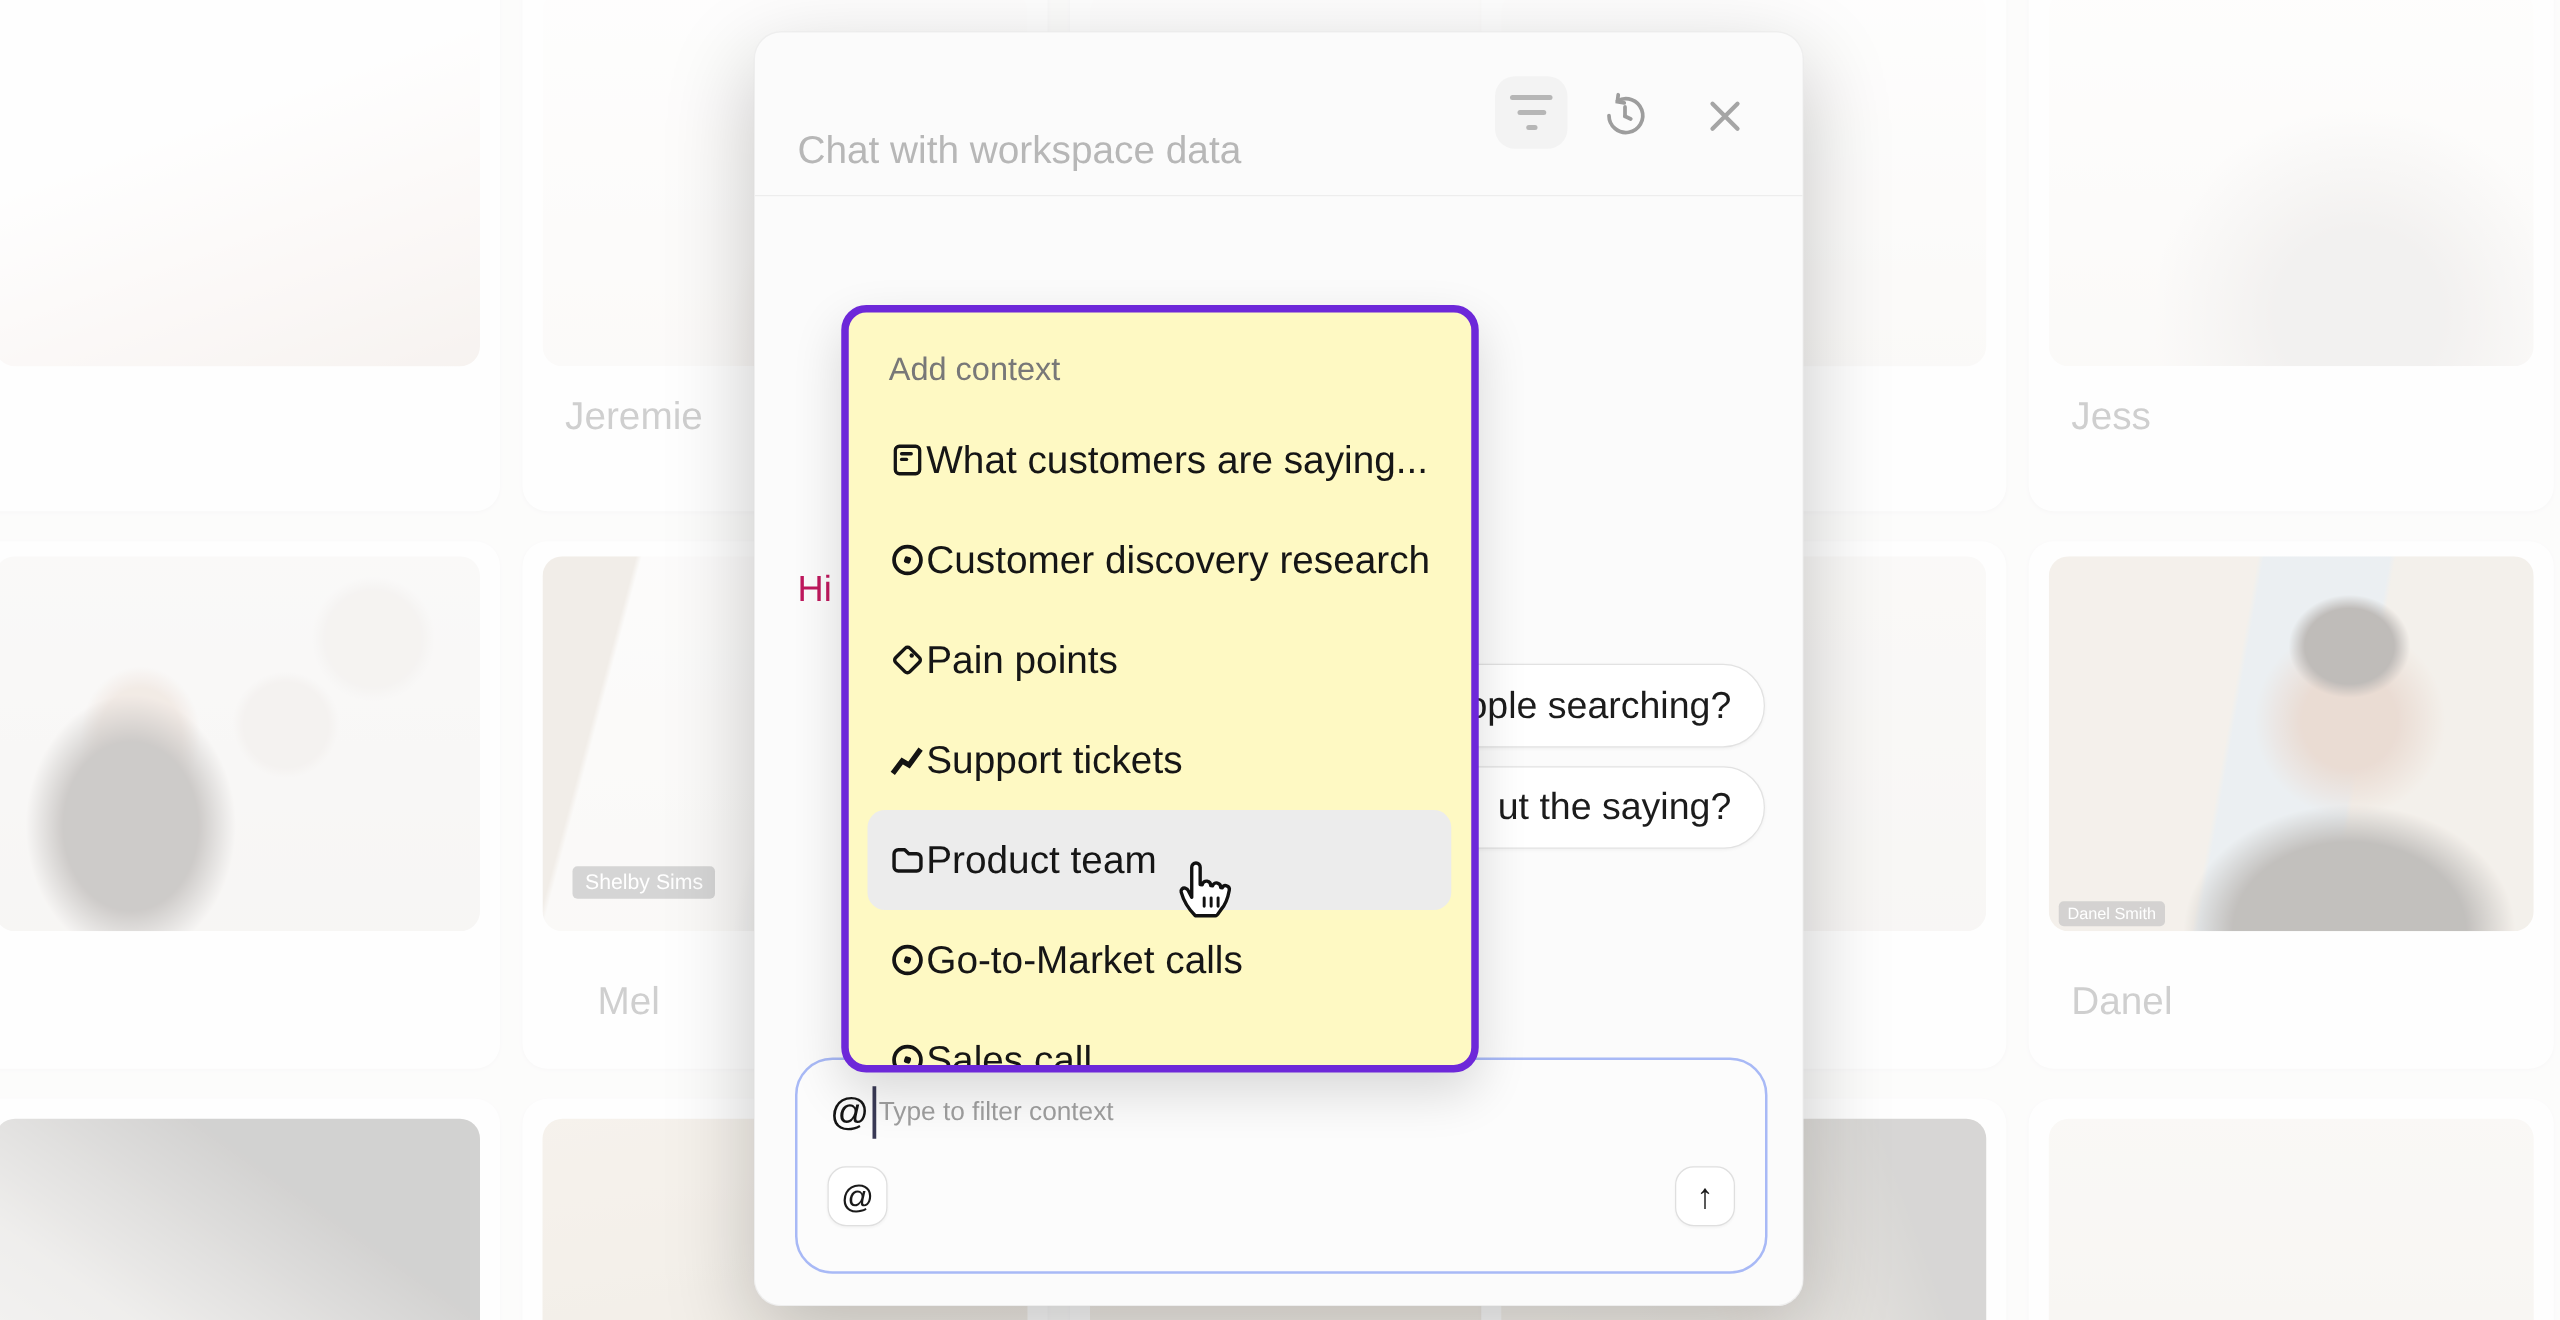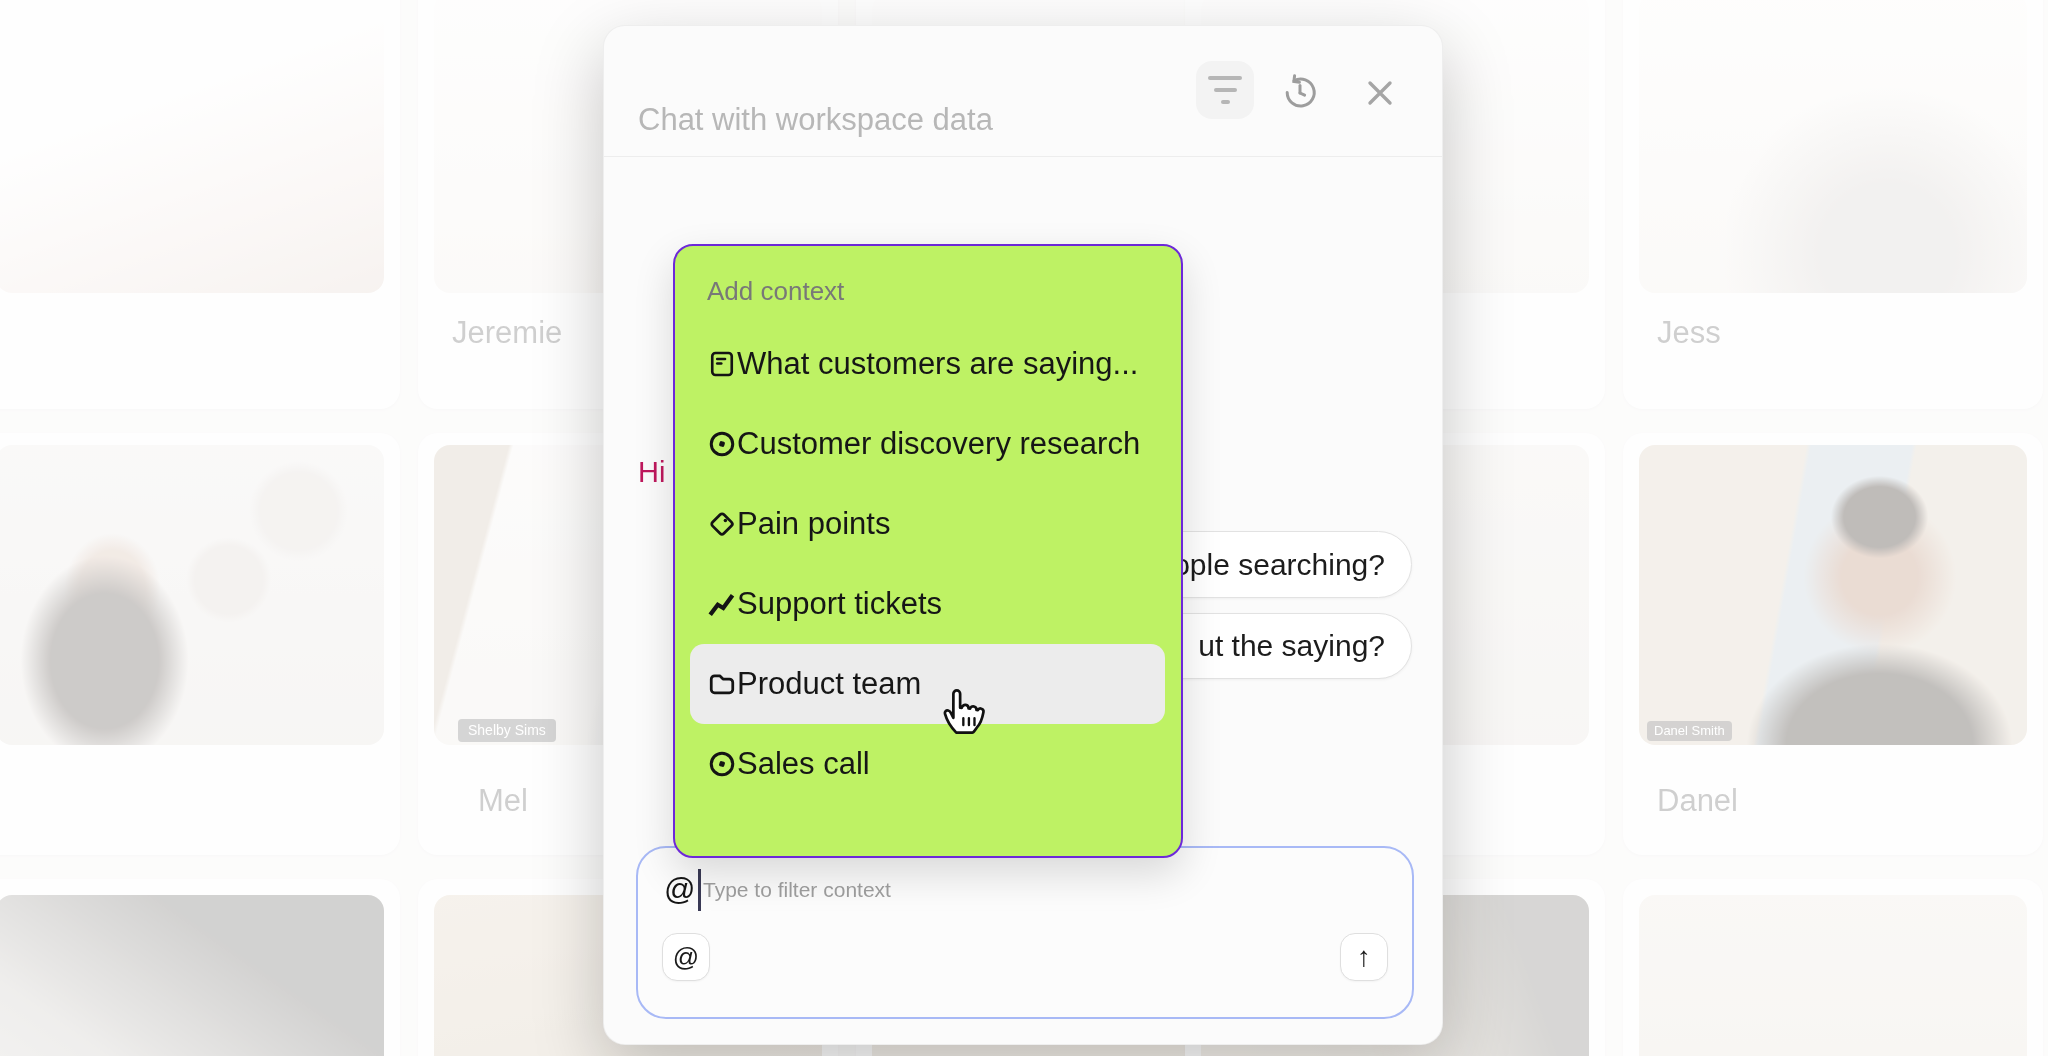--- a/index.html
+++ b/index.html
@@ -54,21 +54,21 @@
   .composer{position:absolute;left:32px;top:820px;width:778px;height:173px;background:#fcfcfc;border:2.5px solid #a8b9f6;border-radius:30px;}
   .c-line{position:absolute;left:26px;top:20px;display:flex;align-items:center;height:44px;}
   .c-at{font-size:31px;color:#151515;}
   .caret{width:2.5px;height:42px;background:#3a3a56;margin:0 2px 0 3px;}
   .c-ph{font-size:21px;color:#9f9f9f;}
   .c-btn{position:absolute;width:48px;height:48px;top:85px;border:1.5px solid #dfdfdf;border-radius:15px;background:#fff;display:flex;align-items:center;justify-content:center;font-size:26px;color:#1a1a1a;cursor:pointer;box-shadow:0 1px 2px rgba(0,0,0,.04);}
   .mention-btn{left:24px;}
   .send-btn{right:24px;font-size:28px;}
 
   
-  .dropdown{position:absolute;left:673px;top:244px;width:510px;height:614px;background:#bef264;border:2px solid #6d28d9;border-radius:20px;box-shadow:0 16px 40px rgba(0,0,0,.14);overflow:hidden;z-index:20;}
+  .dropdown{position:absolute;left:673px;top:244px;width:510px;height:614px;background:#fef9c3;border:6px solid #6d28d9;border-radius:20px;box-shadow:0 16px 40px rgba(0,0,0,.14);overflow:hidden;z-index:20;}
   .dd-label{position:absolute;left:32px;top:30px;font-size:26px;color:#787878;}
   .dd-items{position:absolute;left:0;right:0;top:78px;}
   .menu-item{height:80px;margin:0 16px 0 15px;padding-left:17px;display:flex;align-items:center;border-radius:14px;cursor:pointer;}
   .menu-item.hl{background:#ececec;}
   .mi-icon{width:30px;height:30px;flex:0 0 30px;}
   .mi-label{font-size:31px;color:#161616;white-space:nowrap;}
 
   .cursor{position:absolute;left:936px;top:680px;z-index:30;}
   svg{display:block}
 </style>
@@ -93,21 +93,21 @@
   <div class="card r1 cE">
     <div class="thumb t-r1e"></div>
     <div class="pname" style="top:338px">Jess</div>
   </div>
 
   <div class="card r2 cA">
       <div class="thumb t-r2a"></div>
     </div>
   <div class="card r2 cB">
     <div class="thumb t-r2b">
-      <div class="vlabel" style="left:24px;bottom:3px;font-size:14px;padding:3px 10px;">Shelby Sims</div>
+      <div class="vlabel" style="left:24px;bottom:26px;font-size:17px;padding:3px 10px;">Shelby Sims</div>
     </div>
     <div class="pname" style="top:350px;left:60px">Mel</div>
   </div>
   <div class="card r2 cC">
       <div class="thumb t-r1d"></div>
     </div>
   <div class="card r2 cD">
       <div class="thumb t-r2d"></div>
     </div>
   <div class="card r2 cE">
@@ -235,20 +235,29 @@
 
       <div class="menu-item hl">
         <span class="mi-icon">
           <svg width="30" height="30" viewBox="0 0 24 24" fill="none" stroke="#141414" stroke-width="2.2" stroke-linejoin="round">
             <path d="M3.4 8.1 C3.4 6.6 4.6 5.4 6.1 5.4 L10.2 5.4 L12.8 8 L17.9 8 C19.4 8 20.6 9.2 20.6 10.7 L20.6 16.3 C20.6 17.8 19.4 19 17.9 19 L6.1 19 C4.6 19 3.4 17.8 3.4 16.3 Z"></path>
           </svg>
         </span>
         <span class="mi-label">Product team</span>
       </div>
 
+      <div class="menu-item">
+        <span class="mi-icon">
+          <svg width="30" height="30" viewBox="0 0 24 24" fill="none">
+            <circle cx="12" cy="12" r="8.6" stroke="#141414" stroke-width="2.4"></circle>
+            <rect x="9.9" y="9.9" width="4.2" height="4.2" rx="1.2" fill="#141414" transform="rotate(18 12 12)"></rect>
+          </svg>
+        </span>
+        <span class="mi-label">Go-to-Market calls</span>
+      </div>
 
       <div class="menu-item">
         <span class="mi-icon">
           <svg width="30" height="30" viewBox="0 0 24 24" fill="none">
             <circle cx="12" cy="12" r="8.6" stroke="#141414" stroke-width="2.4"></circle>
             <rect x="9.9" y="9.9" width="4.2" height="4.2" rx="1.2" fill="#141414" transform="rotate(18 12 12)"></rect>
           </svg>
         </span>
         <span class="mi-label">Sales call</span>
       </div>

